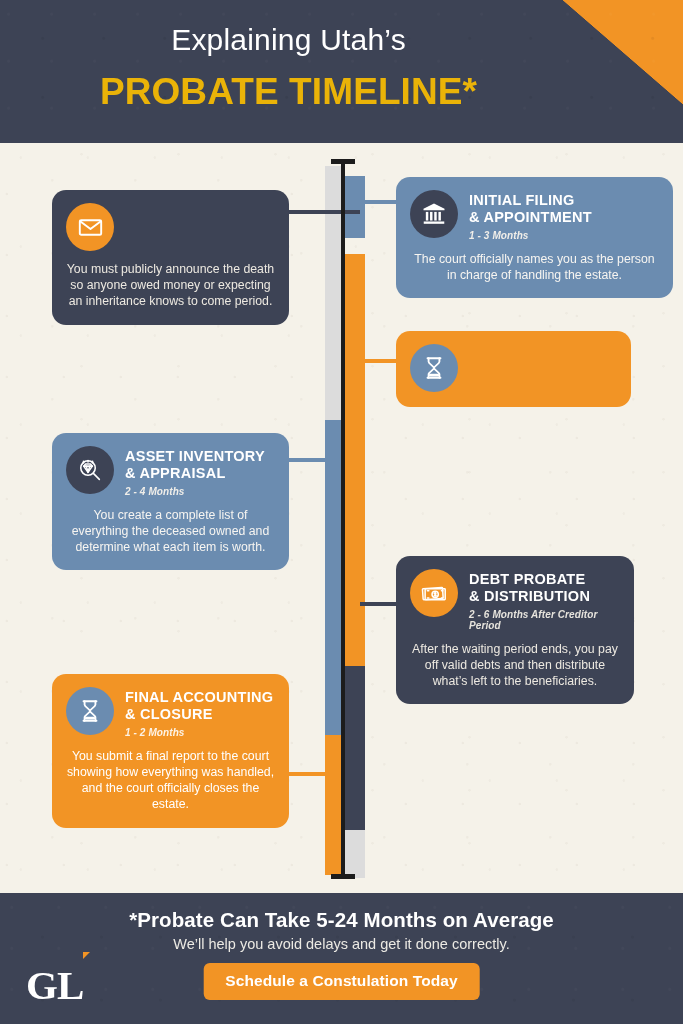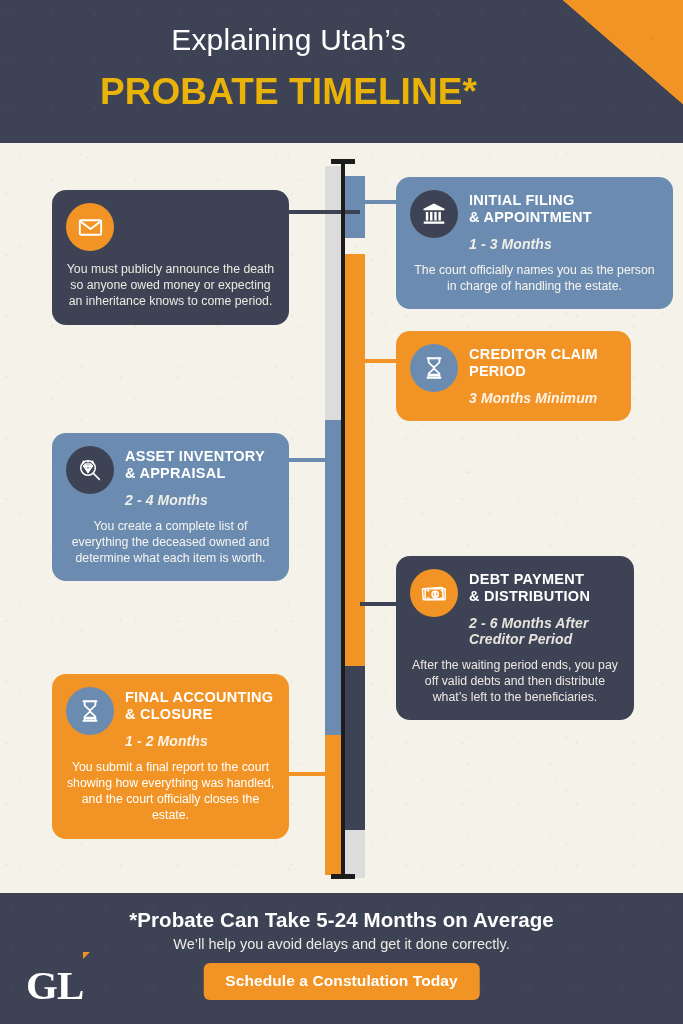--- a/index.html
+++ b/index.html
@@ -127,24 +127,24 @@
     justify-content: center;
   }
   .card-heading { padding-top: 2px; }
   .card-title {
     font-size: 14.5px;
     font-weight: 700;
     letter-spacing: .25px;
     line-height: 1.2;
   }
   .card-time {
-    font-size: 14px;
+    font-size: 10px;
     font-style: italic;
     font-weight: 600;
-    margin-top: 9px;
+    margin-top: 3px;
     letter-spacing: .1px;
   }
   .card-body {
     margin-top: 10px;
     font-size: 12.3px;
     line-height: 1.32;
     text-align: center;
   }
 
   
@@ -325,25 +325,20 @@
       <div class="card-icon">
         <span class="ico">
           <svg width="26" height="26" viewBox="0 0 24 24" fill="none" stroke="#ffffff" stroke-width="1.7" stroke-linecap="round" stroke-linejoin="round">
             <path d="M6 3h12M6 21h12"></path>
             <path d="M7 3v3.2c0 2 5 4.1 5 5.8 0 1.7-5 3.8-5 5.8V21"></path>
             <path d="M17 3v3.2c0 2-5 4.1-5 5.8 0 1.7 5 3.8 5 5.8V21"></path>
             <path d="M8.6 18.6h6.8" stroke-width="2.6"></path>
           </svg>
         </span>
       </div>
-      <div class="card-heading">
-        <div class="card-title">CREDITOR CLAIM</div>
-        <div class="card-title">PERIOD</div>
-        <div class="card-time">3 Months Minimum</div>
-      </div>
     </div>
   </div>
 
   <div class="card theme-blue" style="left:52px; top:433px; width:237px;">
     <div class="card-head">
       <div class="card-icon">
         <span class="ico">
           <svg width="28" height="28" viewBox="0 0 24 24" fill="none" stroke="#ffffff" stroke-width="1.35" stroke-linecap="round" stroke-linejoin="round">
             <circle cx="10.3" cy="10.3" r="6.2"></circle>
             <path d="M14.9 14.9 20 20"></path>
@@ -369,21 +364,21 @@
           <svg width="28" height="28" viewBox="0 0 24 24" fill="none" stroke="#ffffff" stroke-width="1.3" stroke-linecap="round" stroke-linejoin="round">
             <rect x="2.4" y="7.8" width="17.2" height="9.4" rx="0.6" transform="rotate(-4 11 12.5)"></rect>
             <rect x="4.4" y="8.4" width="17.2" height="9.4" rx="0.6"></rect>
             <circle cx="13" cy="13.1" r="2.7"></circle>
             <path d="M13 11.4v3.4M12.1 12.2h1.6M12.3 13.9h1.6"></path>
             <path d="M6.3 10h1.3M6.3 16.2h1.3M18.4 10h1.3M18.4 16.2h1.3"></path>
           </svg>
         </span>
       </div>
       <div class="card-heading">
-        <div class="card-title">DEBT PAYMENT</div>
+        <div class="card-title">DEBT PROBATE</div>
         <div class="card-title">&amp; DISTRIBUTION</div>
         <div class="card-time">2 - 6 Months After Creditor Period</div>
       </div>
     </div>
     <div class="card-body">After the waiting period ends, you pay off valid debts and then distribute what’s left to the beneficiaries.</div>
   </div>
 
   <div class="card theme-orange" style="left:52px; top:674px; width:237px;">
     <div class="card-head">
       <div class="card-icon">

